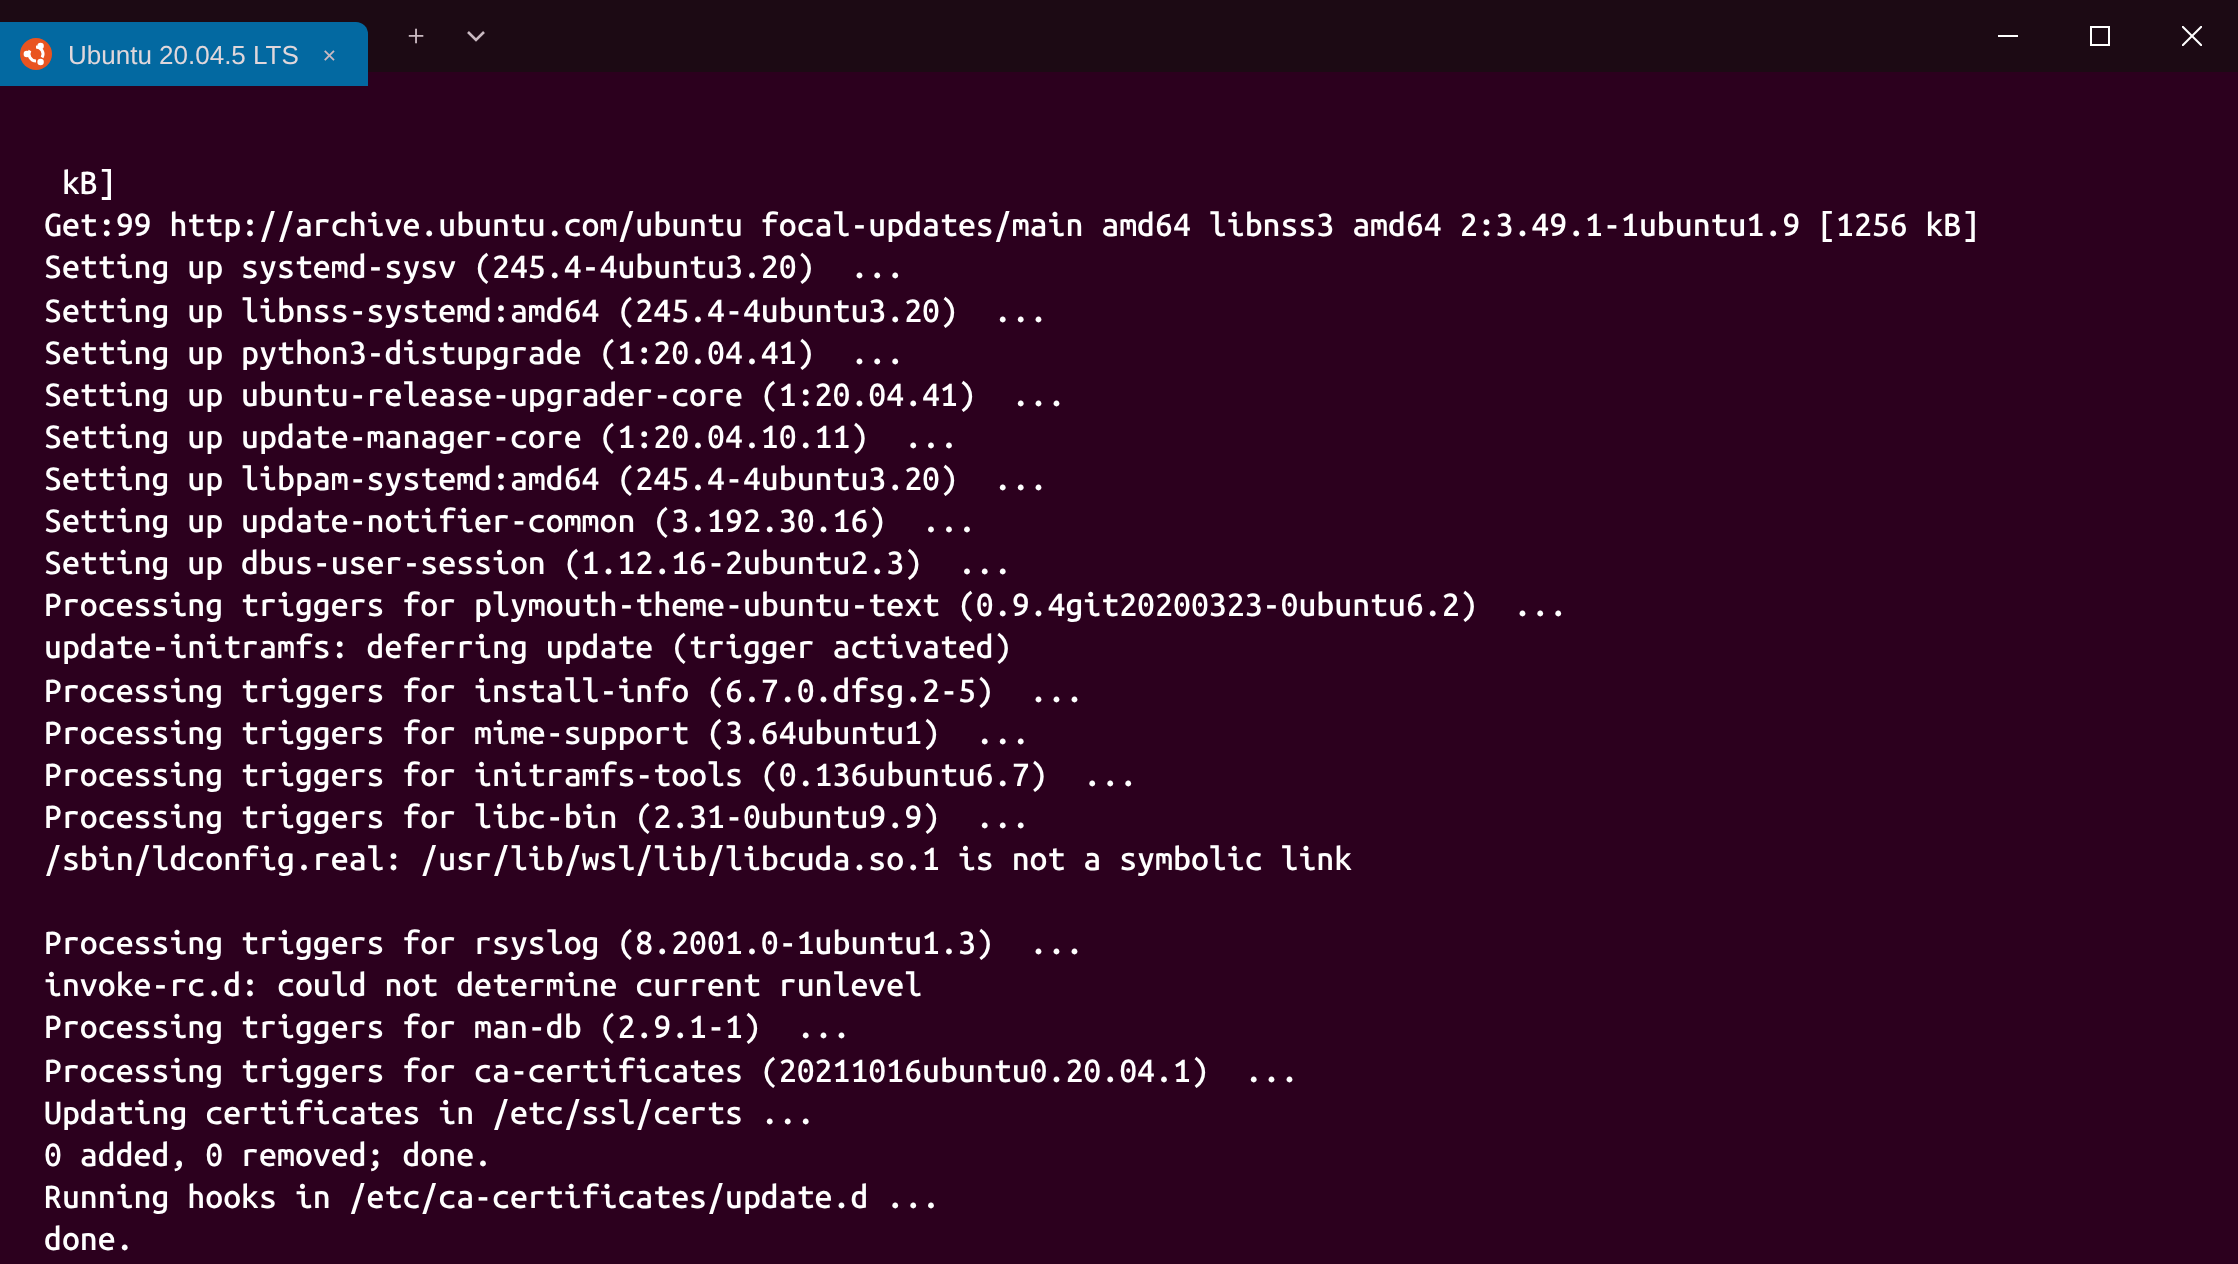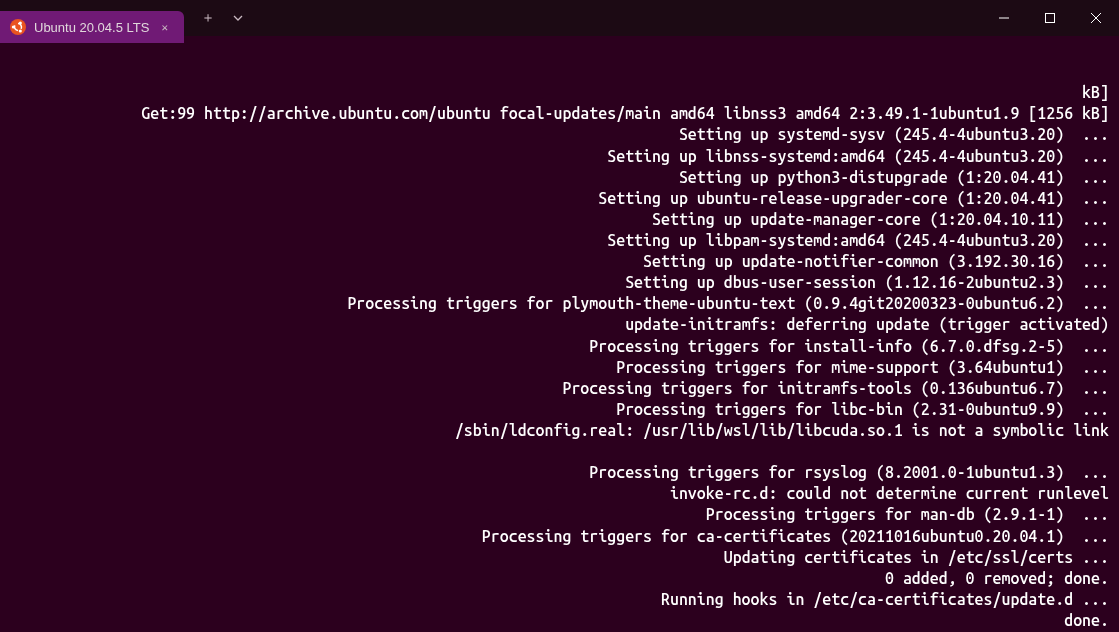--- a/index.html
+++ b/index.html
@@ -18,21 +18,21 @@
       height: 36px;
       background: #1c0a14;
       display: flex;
       align-items: center;
       padding: 0 0 0 0;
       user-select: none;
     }
     .tab {
       display: flex;
       align-items: center;
-      background: #701a75;
+      background: #0369a1;
       border-top-right-radius: 6px;
       height: 32px;
       padding: 0 12px 0 10px;
       margin-top: 18px;
       gap: 8px;
     }
     .tab-icon {
       width: 16px;
       height: 16px;
       display: flex;
@@ -77,27 +77,26 @@
       height: 36px;
       display: flex;
       align-items: center;
       justify-content: center;
       color: #ffffff;
       cursor: pointer;
     }
     .win-btn svg { width: 10px; height: 10px; stroke: #ffffff; fill: none; stroke-width: 1; }
     .terminal-body {
       flex: 1;
-      padding: 4px 10px;
+      padding: 4px 22px;
       line-height: 1.32;
       white-space: pre;
       overflow: hidden;
       font-weight: 500;
       letter-spacing: 0px;
-      text-align: right;
     }
     .term-line { white-space: pre; }
   </style>
 </head>
 <body>
 
 <div class="titlebar">
   <div class="tab">
     <span class="tab-icon">
       <svg viewBox="0 0 32 32" width="16" height="16">

